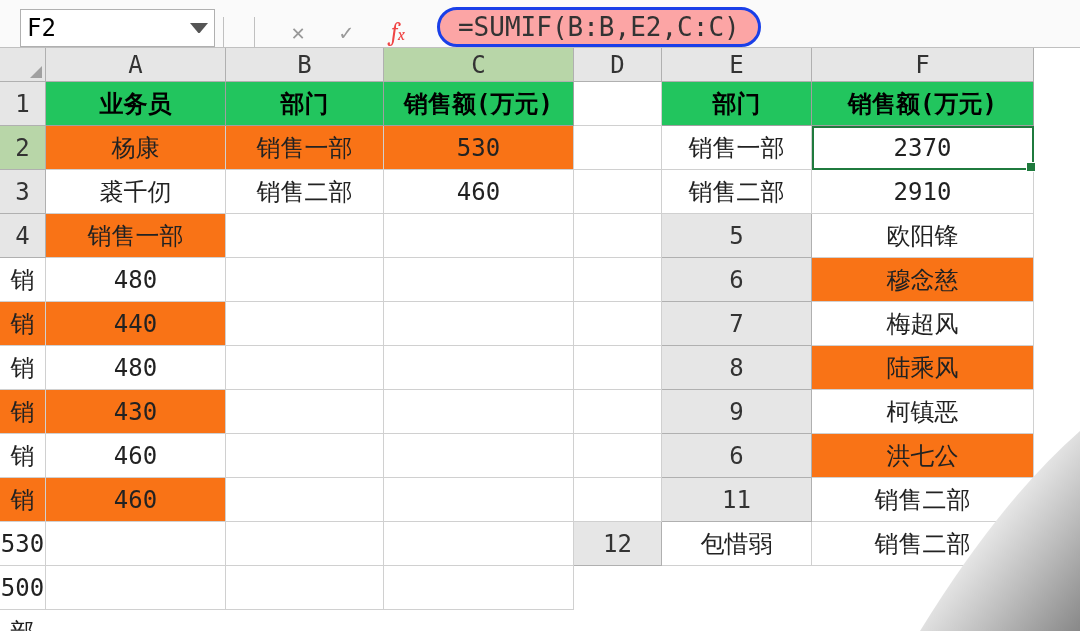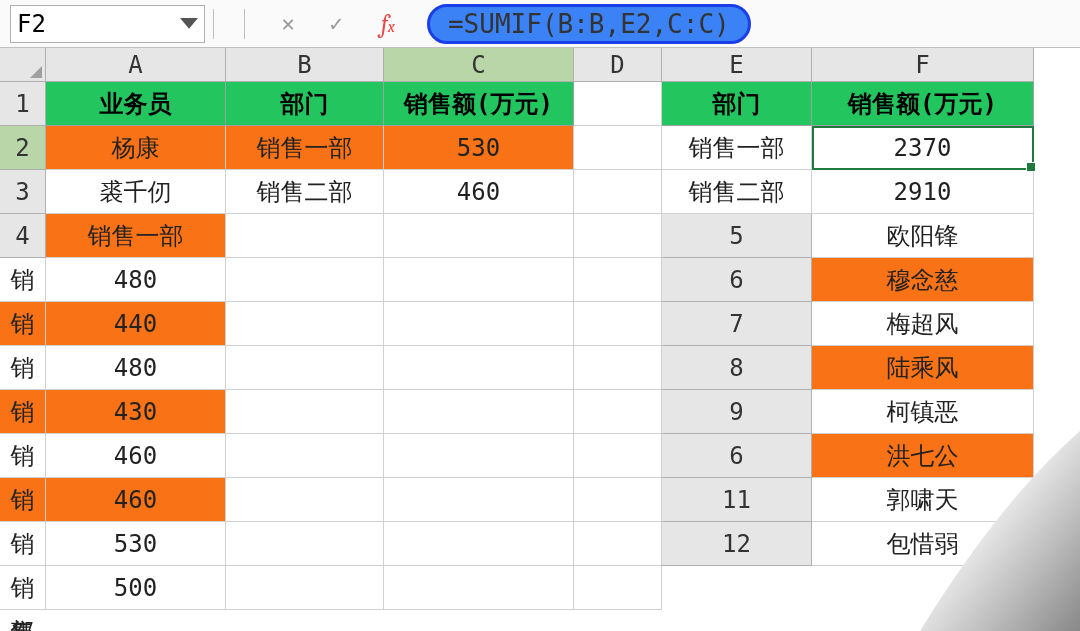--- a/index.html
+++ b/index.html
@@ -8,25 +8,25 @@
       background: #ffffff;
       overflow: hidden;
       width: 1080px;
       height: 631px;
       position: relative;
     }
     
     
     .formula-bar {
       display: flex;
-      align-items: center;
+      align-items: flex-end;
       height: 48px;
       border-bottom: 1px solid #c0c0c0;
       background: #fafafa;
-      padding-left: 10px;
+      padding-left: 20px;
     }
     .name-box {
       width: 195px;
       height: 38px;
       border: 1px solid #b0b0b0;
       background: #ffffff;
       display: flex;
       align-items: center;
       justify-content: space-between;
       padding: 0 6px;
@@ -71,21 +71,21 @@
       color: #ef4444;
       padding: 0 10px;
     }
     .formula-display {
       border: 3px solid #1a3fe8;
       border-radius: 20px;
       padding: 2px 18px;
       font-size: 26px;
       font-family: "Consolas", "SimSun", monospace;
       color: #333;
-      background: #3b82f6;
+      background: #fca5a5;
       margin-left: 8px;
     }
     
     
     .sheet {
       position: relative;
       width: 100%;
       height: calc(631px - 48px);
       overflow: hidden;
     }
@@ -301,21 +301,20 @@
 
     <div class="row-header">6</div>
     <div class="cell highlight-yellow">洪七公</div>
     <div class="cell highlight-yellow">销售一部</div>
     <div class="cell highlight-yellow">460</div>
     <div class="cell empty"></div>
     <div class="cell empty"></div>
     <div class="cell empty"></div>
 
     <div class="row-header">11</div>
-    <div class="cell">郭啸天</div>
     <div class="cell">销售二部</div>
     <div class="cell">530</div>
     <div class="cell empty"></div>
     <div class="cell empty"></div>
     <div class="cell empty"></div>
 
     <div class="row-header">12</div>
     <div class="cell">包惜弱</div>
     <div class="cell">销售二部</div>
     <div class="cell">500</div>

